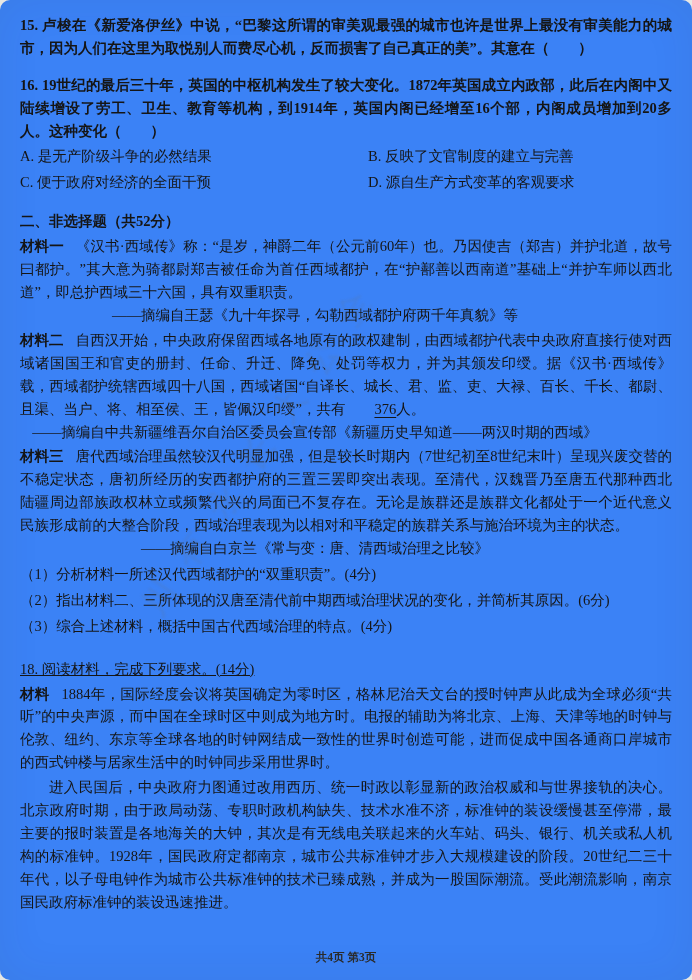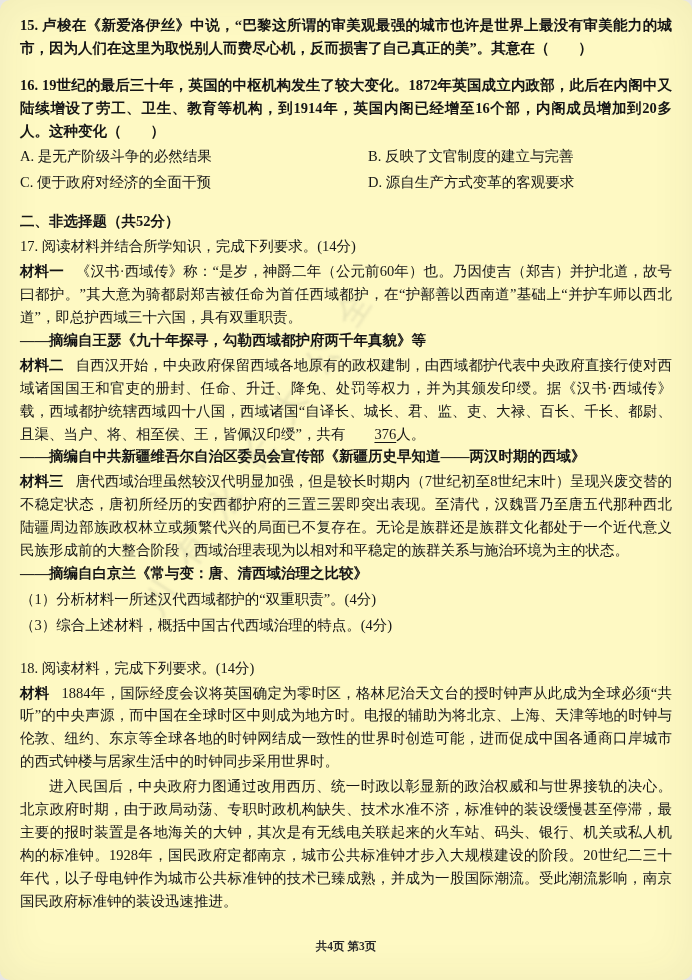--- a/index.html
+++ b/index.html
@@ -6,45 +6,45 @@
   body{
     width:692px;height:980px;
     background:#e8e7e3;
     font-family:"Liberation Serif","DejaVu Serif",serif;
     color:#151515;
     position:relative;
     overflow:hidden;
   }
   .page{
     position:absolute; inset:0;
-    background:#fef9c3;
+    background:#3b82f6;
     border-radius:10px;
     box-shadow: inset 0 0 46px rgba(60,55,45,0.07);
     padding:14px 20px 8px 20px;
     box-sizing:border-box;
     font-size:14.5px;
     line-height:1.58;
   }
   p{margin:0; text-align:justify;}
   .stem{font-weight:700;}
   .gap-xs{margin-top:2px;}
   .gap-sm{margin-top:14px;}
-  .gap-lg{margin-top:20px;}
+  .gap-lg{margin-top:20px;text-decoration:underline;}
   .opts4{display:grid; grid-template-columns:172px 170px 172px 1fr; margin:1px 0;}
   .opts2{display:grid; grid-template-columns:348px 1fr;}
   .optrow{padding:2px 0;}
   .sec-title{font-weight:700; margin-top:14px;}
   .material{margin-top:2px;}
   .mlabel{font-weight:700; margin-right:12px;}
-  .cite{text-align:left; padding-right:62px;font-weight:bold;}
+  .cite{text-align:center; padding-right:62px;}
   .u{text-decoration:underline; text-underline-offset:3px;margin-left:29px;}
   .sub{margin-top:3px;}
   .indent{text-indent:2em;}
   .footer{
-    position:absolute; bottom:25px; left:0; right:0;
+    position:absolute; bottom:14px; left:0; right:0;
     text-align:center; font-size:11.5px; font-weight:700; color:#2a2a2a;font-family:Liberation Serif, serif;
   }
   .watermark{
     position:absolute; top:585px; left:150px;
     transform:rotate(-56deg); transform-origin:left center;
     font-size:34px; letter-spacing:24px; white-space:nowrap;
     color:rgba(110,108,100,0.15);
     filter:blur(1.1px);
     pointer-events:none;
   }
@@ -63,32 +63,32 @@
     <span>A. 是无产阶级斗争的必然结果</span>
     <span>B. 反映了文官制度的建立与完善</span>
   </div>
   <div class="opts2 optrow">
     <span>C. 便于政府对经济的全面干预</span>
     <span>D. 源自生产方式变革的客观要求</span>
   </div>
 
   <p class="sec-title">二、非选择题（共52分）</p>
 
-  <p class="gap-xs">17. 阅读材料并结合所学知识，完成下列要求。(14分)</p>
 
   <p class="material"><span class="mlabel">材料一</span><span>《汉书·西域传》称：“是岁，神爵二年（公元前60年）也。乃因使吉（郑吉）并护北道，故号曰都护。”其大意为骑都尉郑吉被任命为首任西域都护，在“护鄯善以西南道”基础上“并护车师以西北道”，即总护西域三十六国，具有双重职责。</span></p>
   <p class="cite">——摘编自王瑟《九十年探寻，勾勒西域都护府两千年真貌》等</p>
 
   <p class="material"><span class="mlabel">材料二</span><span>自西汉开始，中央政府保留西域各地原有的政权建制，由西域都护代表中央政府直接行使对西域诸国国王和官吏的册封、任命、升迁、降免、处罚等权力，并为其颁发印绶。据《汉书·西域传》载，西域都护统辖西域四十八国，西域诸国“自译长、城长、君、监、吏、大禄、百长、千长、都尉、且渠、当户、将、相至侯、王，皆佩汉印绶”，共有</span><span class="u">376</span><span>人。</span></p>
   <p class="cite">——摘编自中共新疆维吾尔自治区委员会宣传部《新疆历史早知道——两汉时期的西域》</p>
 
   <p class="material"><span class="mlabel">材料三</span><span>唐代西域治理虽然较汉代明显加强，但是较长时期内（7世纪初至8世纪末叶）呈现兴废交替的不稳定状态，唐初所经历的安西都护府的三置三罢即突出表现。至清代，汉魏晋乃至唐五代那种西北陆疆周边部族政权林立或频繁代兴的局面已不复存在。无论是族群还是族群文化都处于一个近代意义民族形成前的大整合阶段，西域治理表现为以相对和平稳定的族群关系与施治环境为主的状态。</span></p>
   <p class="cite">——摘编自白京兰《常与变：唐、清西域治理之比较》</p>
 
   <p class="sub">（1）分析材料一所述汉代西域都护的“双重职责”。(4分)</p>
+  <p class="sub">（2）指出材料二、三所体现的汉唐至清代前中期西域治理状况的变化，并简析其原因。(6分)</p>
   <p class="sub">（3）综合上述材料，概括中国古代西域治理的特点。(4分)</p>
 
   <p class="gap-lg">18. 阅读材料，完成下列要求。(14分)</p>
   <p class="material"><span class="mlabel">材料</span><span>1884年，国际经度会议将英国确定为零时区，格林尼治天文台的授时钟声从此成为全球必须“共听”的中央声源，而中国在全球时区中则成为地方时。电报的辅助为将北京、上海、天津等地的时钟与伦敦、纽约、东京等全球各地的时钟网结成一致性的世界时创造可能，进而促成中国各通商口岸城市的西式钟楼与居家生活中的时钟同步采用世界时。</span></p>
   <p class="material indent gap-sm">进入民国后，中央政府力图通过改用西历、统一时政以彰显新的政治权威和与世界接轨的决心。北京政府时期，由于政局动荡、专职时政机构缺失、技术水准不济，标准钟的装设缓慢甚至停滞，最主要的报时装置是各地海关的大钟，其次是有无线电关联起来的火车站、码头、银行、机关或私人机构的标准钟。1928年，国民政府定都南京，城市公共标准钟才步入大规模建设的阶段。20世纪二三十年代，以子母电钟作为城市公共标准钟的技术已臻成熟，并成为一股国际潮流。受此潮流影响，南京国民政府标准钟的装设迅速推进。</p>
 
   <div class="footer">共4页 第3页</div>
 </div>
 
 </body></html>

